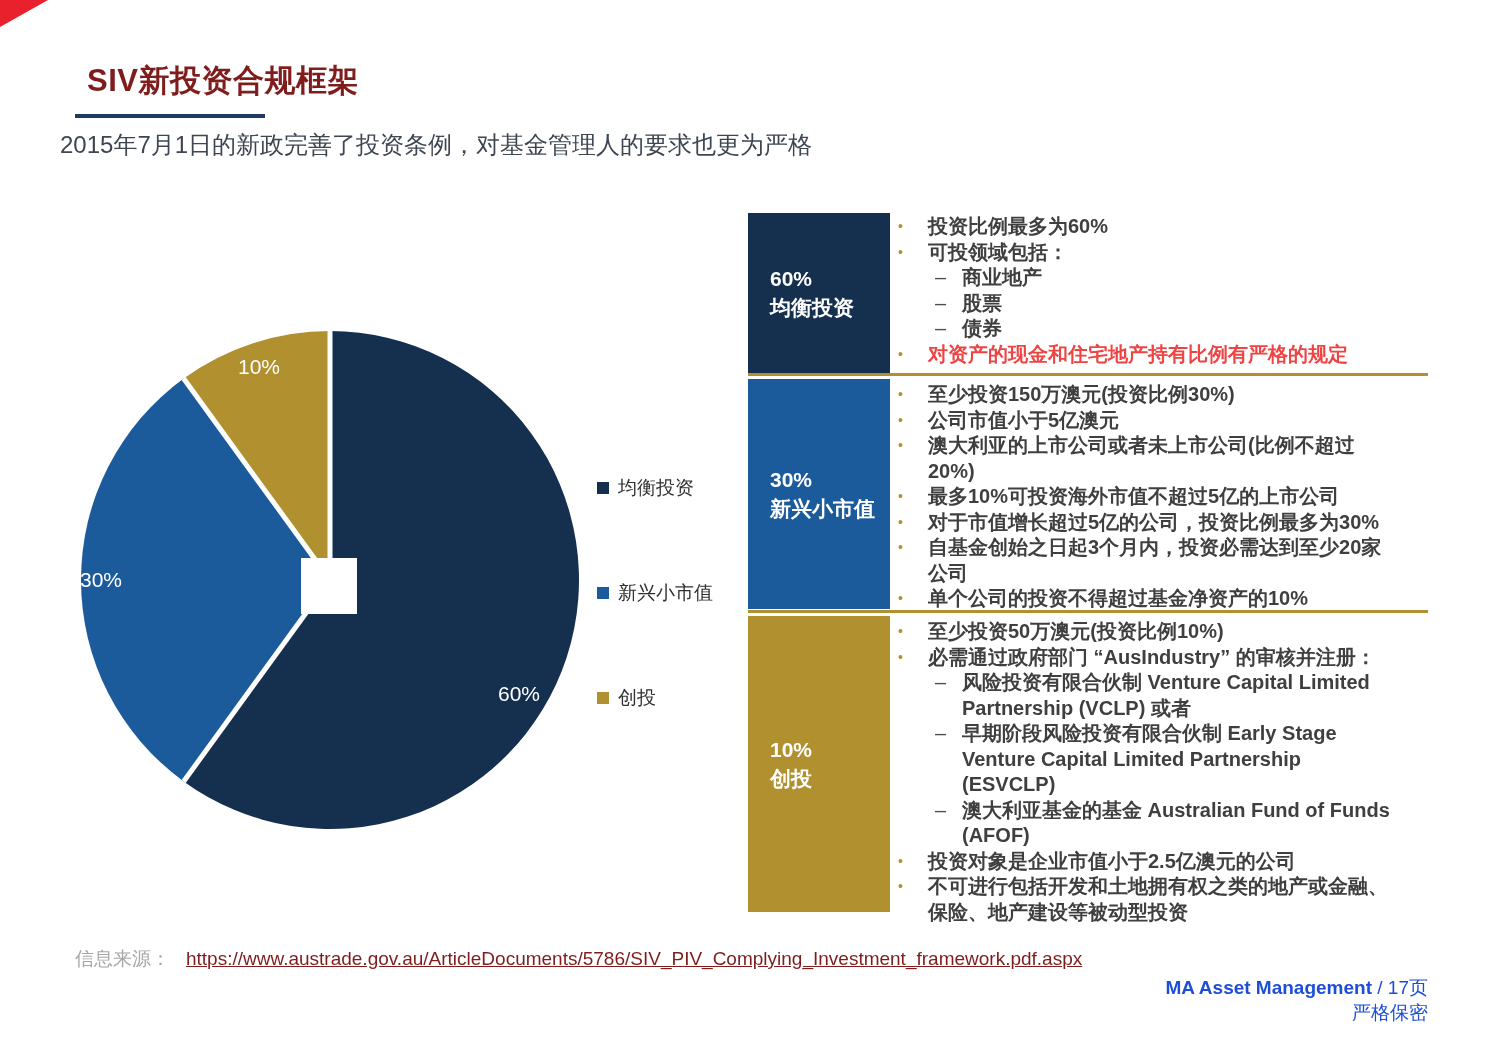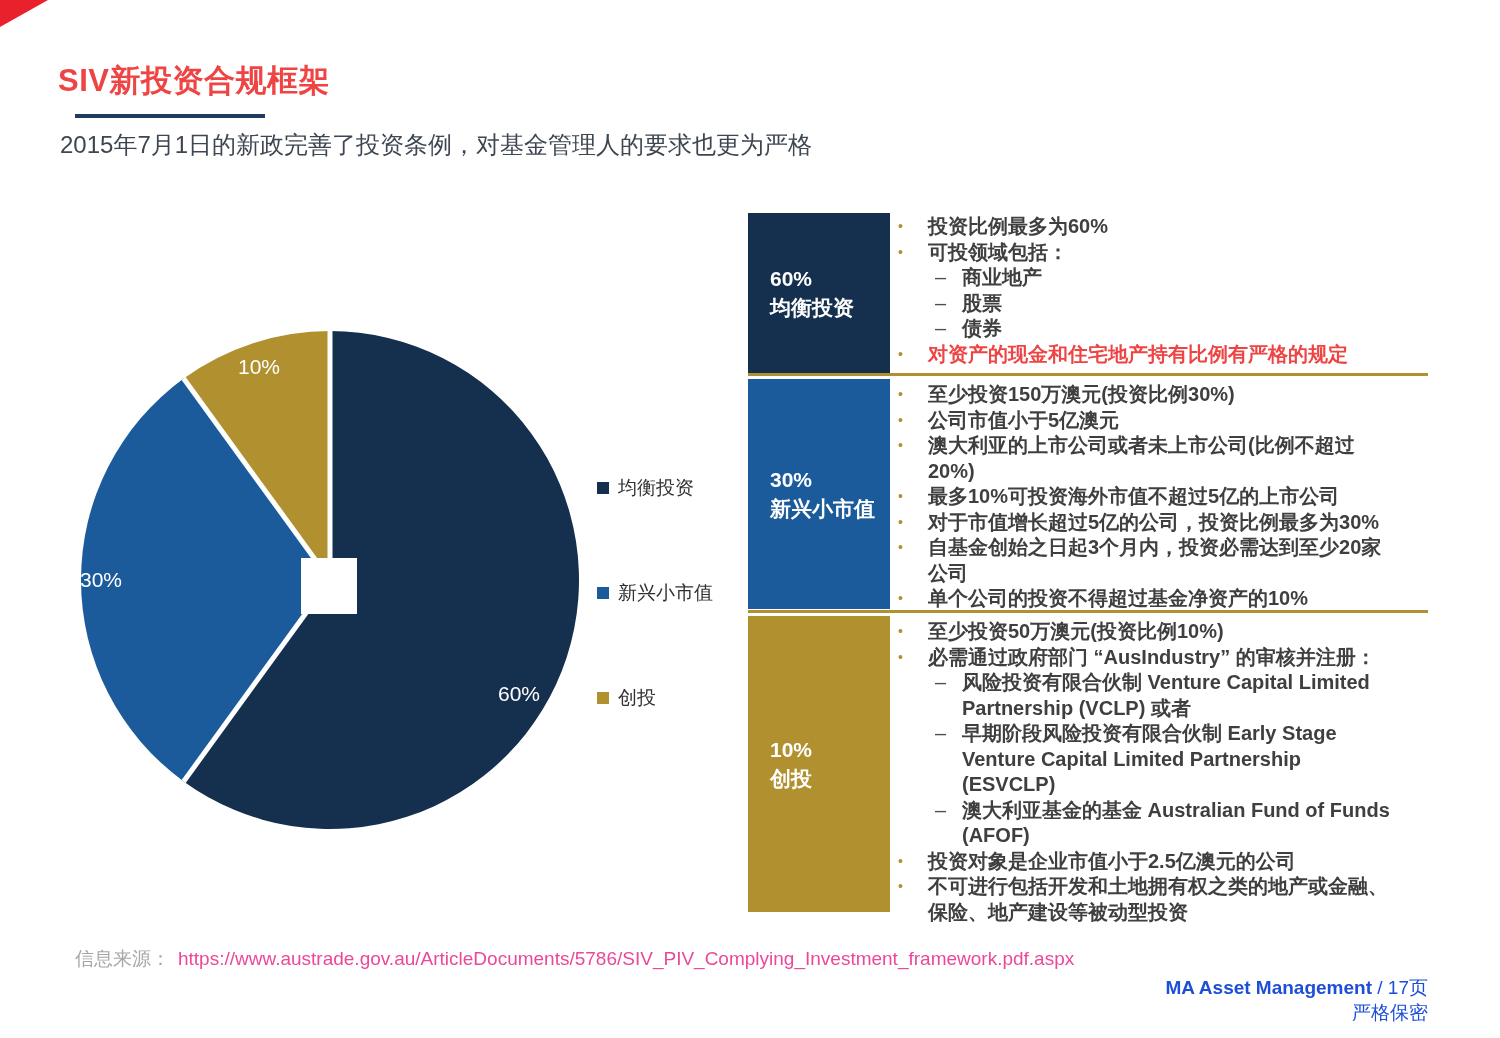--- a/index.html
+++ b/index.html
@@ -4,22 +4,22 @@
 <style>
   html,body{margin:0;padding:0;background:#fff;}
   .slide{position:relative;width:1500px;height:1038px;background:#ffffff;
          font-family:"Liberation Sans",sans-serif;overflow:hidden;}
 
   
   .corner-flag{position:absolute;left:0;top:0;width:0;height:0;
                border-top:27px solid #e8212d;border-right:48px solid transparent;}
 
   
-  .page-title{position:absolute;left:58px;top:60px;font-size:31px;font-weight:bold;
-              color:#ef4444;letter-spacing:.5px;}
+  .page-title{position:absolute;left:87px;top:60px;font-size:31px;font-weight:bold;
+              color:#7f1d1d;letter-spacing:.5px;}
   .title-underline{position:absolute;left:75px;top:114px;width:190px;height:4px;background:#1e3c5f;}
   .page-subtitle{position:absolute;left:60px;top:129px;font-size:24px;color:#3e4651;}
 
   
   .pie-wrap{position:absolute;left:79px;top:329px;width:502px;height:502px;}
   .pie-wrap svg{overflow:visible;}
   .slice-label{font-size:21px;fill:#ffffff;}
 
   
   .legend-item{position:absolute;left:597px;display:flex;align-items:center;gap:9px;
@@ -45,23 +45,23 @@
   #bullets-1{top:382px;}
   #bullets-2{top:619px;}
   .bullets li{display:flex;}
   .bullets li.dash{padding-left:37px;}
   .marker{flex:0 0 30px;color:#b0902f;font-size:14px;}
   li.dash .marker{flex:0 0 27px;color:#4f4f4f;font-size:20px;}
   .b-text{flex:1;font-weight:bold;}
   li.bold .b-text{font-weight:bold;color:#ef4444;}
 
   
-  .source{position:absolute;left:75px;top:946px;font-size:19px;display:flex;gap:8px;align-items:baseline;}
+  .source{position:absolute;left:75px;top:946px;font-size:19px;display:flex;gap:16px;align-items:baseline;}
   .source-label{color:#a6a6a6;}
-  .source-link{color:#ec4899;cursor:pointer;}
+  .source-link{color:#7f1d1d;text-decoration:underline;cursor:pointer;}
   .footer{position:absolute;right:72px;top:975px;text-align:right;font-size:19px;
           color:#1d4ed8;line-height:25px;}
   .footer .bold{font-weight:bold;}
 </style>
 </head>
 <body>
 
 <div class="slide">
 
   <div class="corner-flag"></div>

